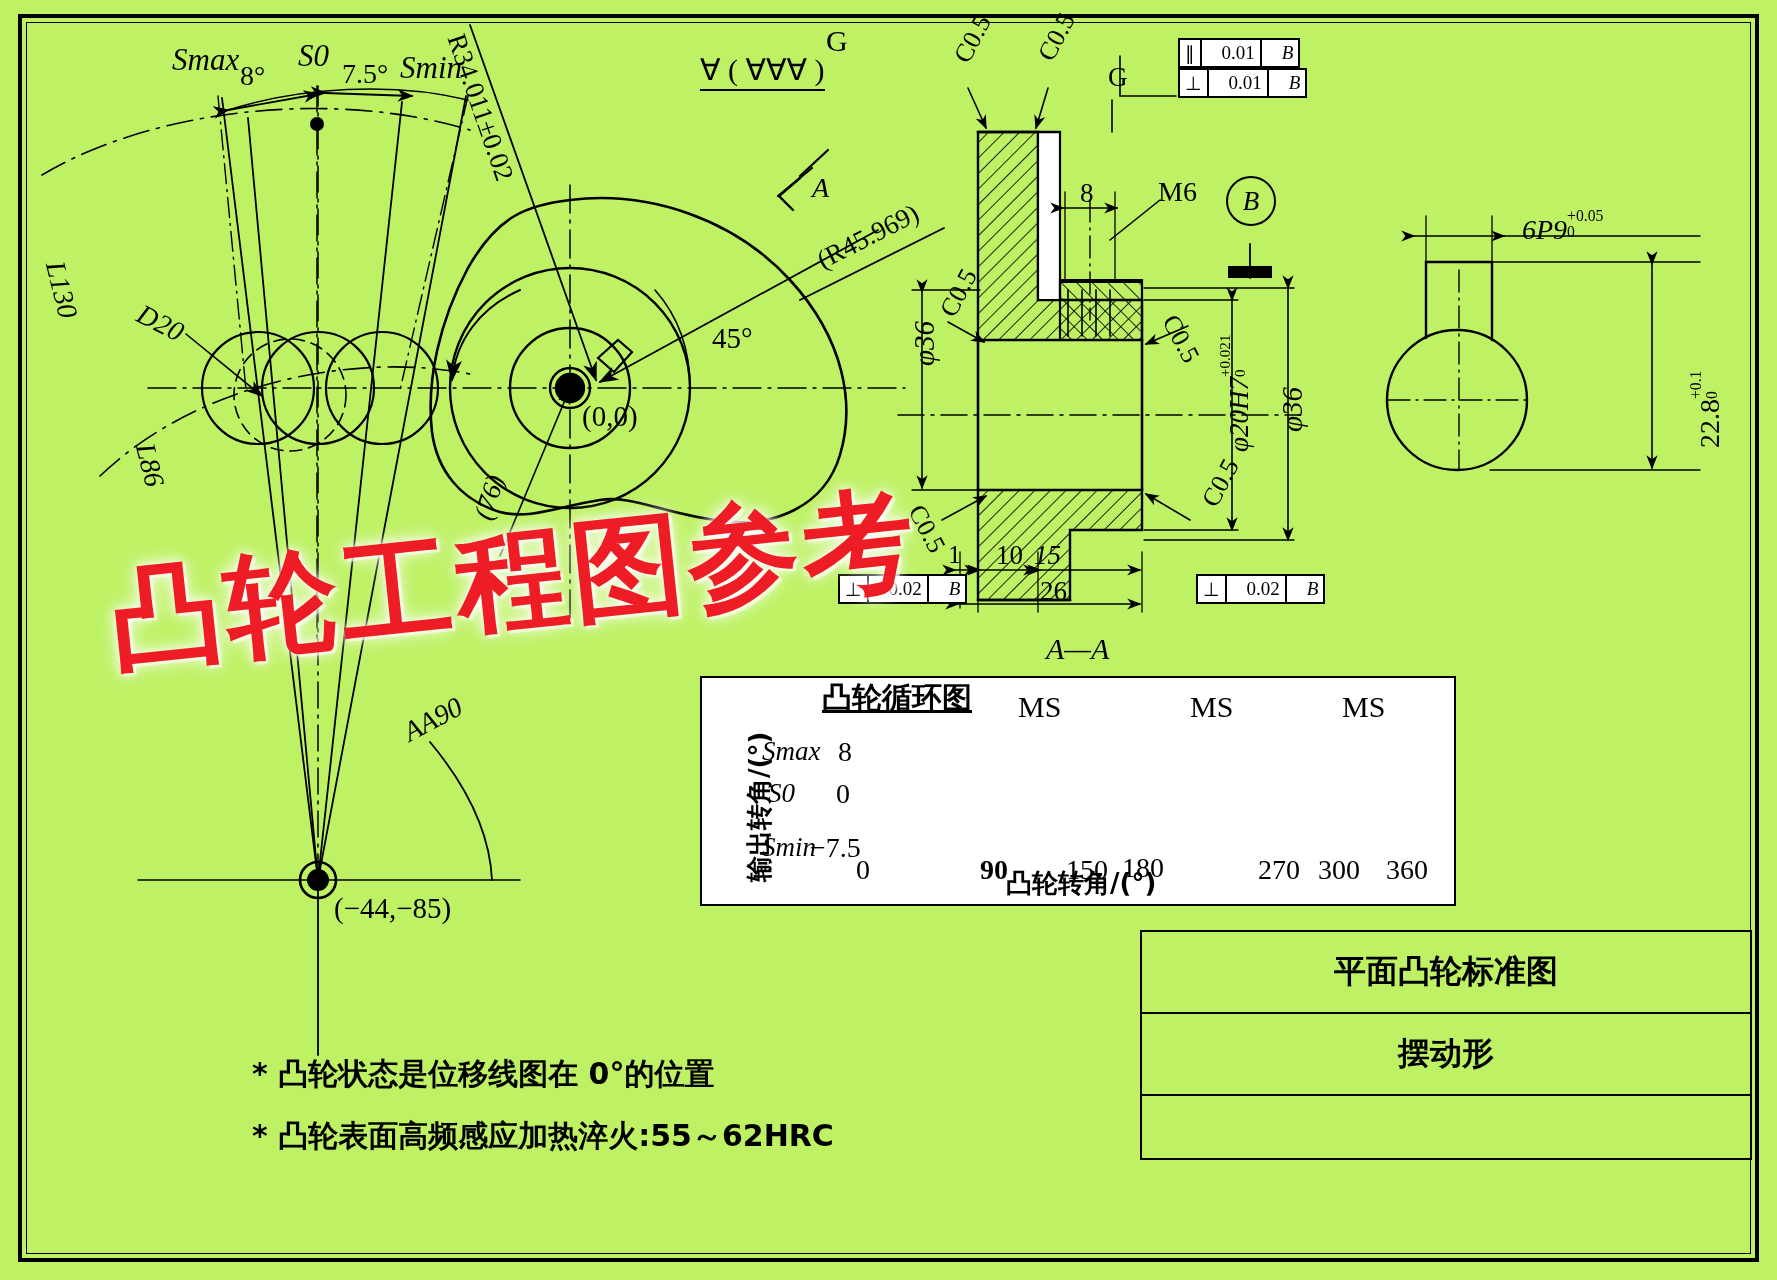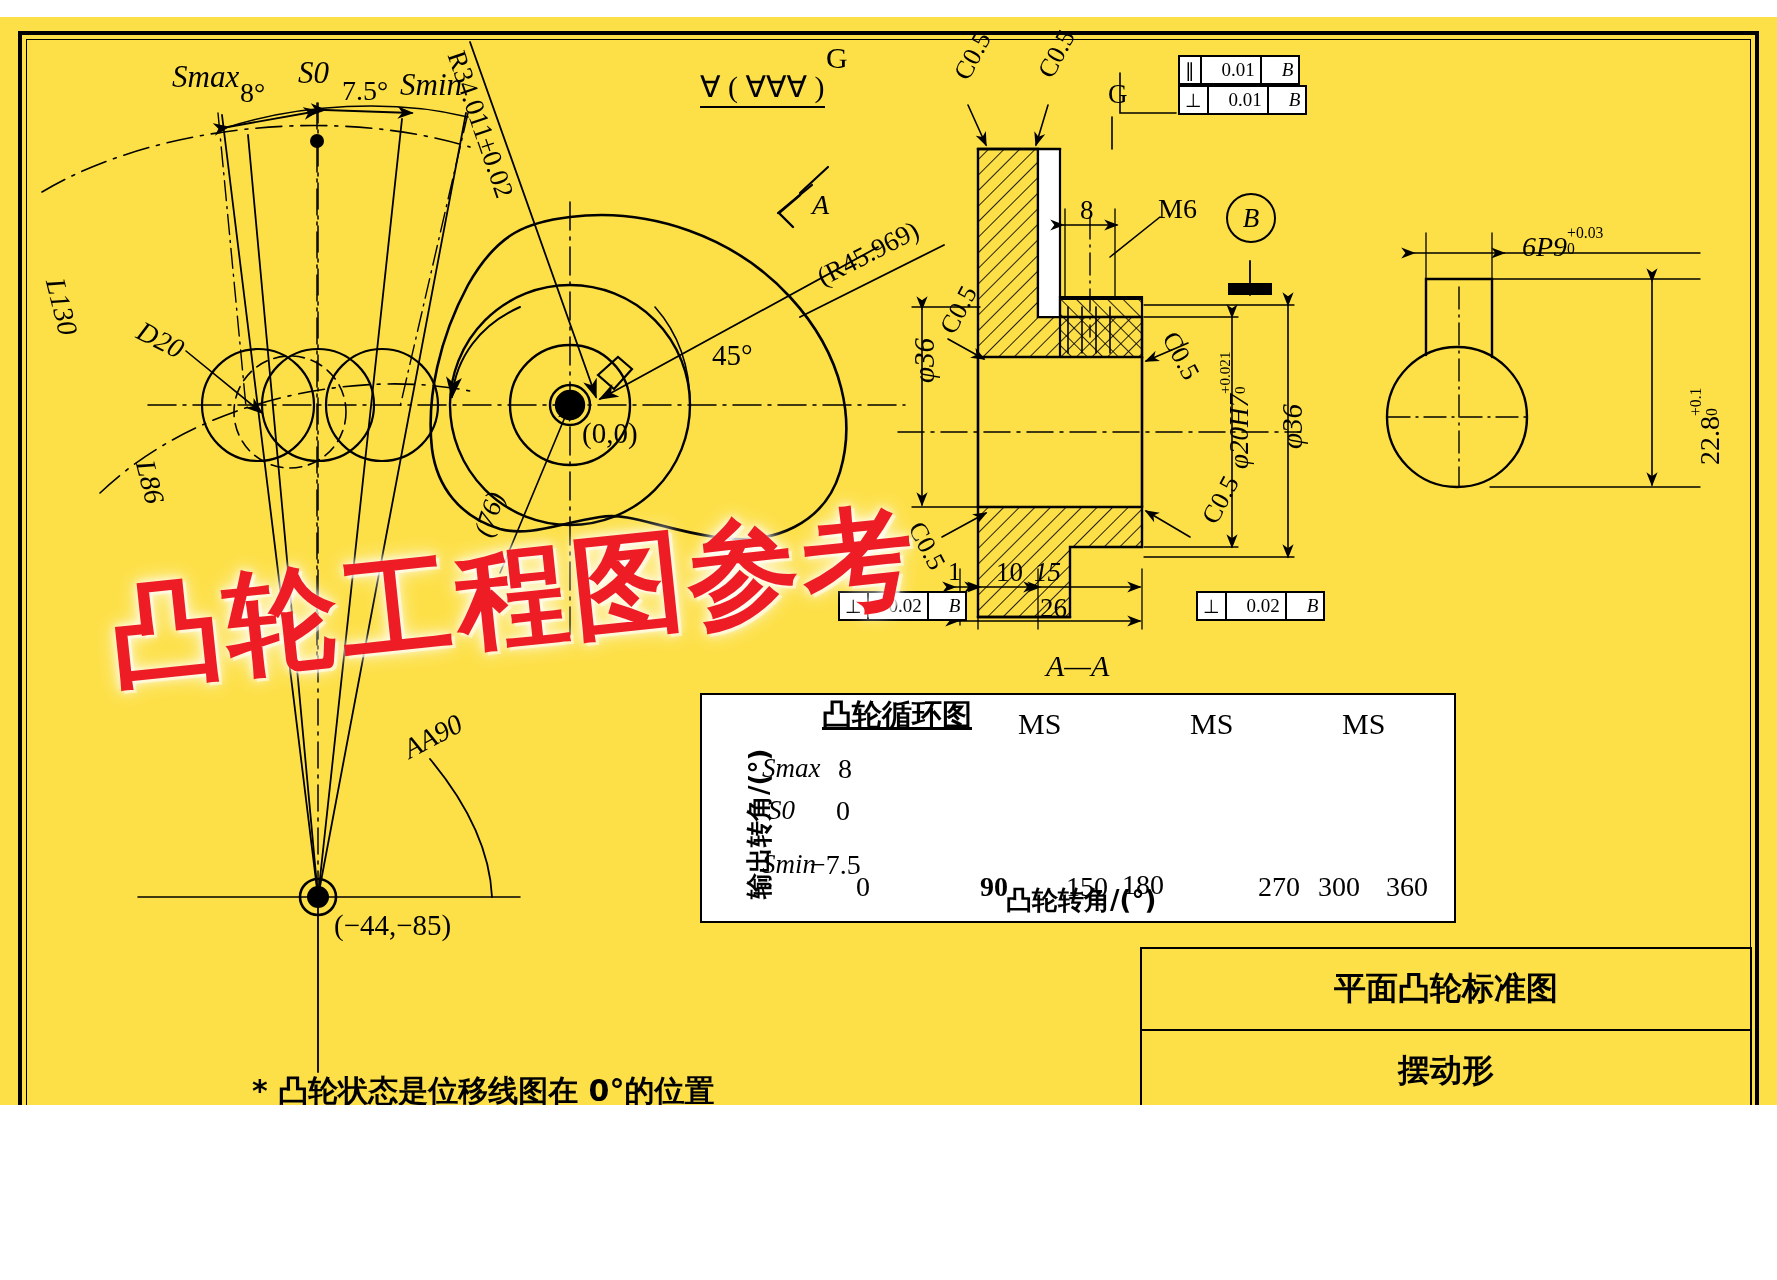--- a/index.html
+++ b/index.html
@@ -1,17 +1,17 @@
 <!DOCTYPE html>
 <html><head>
 <meta charset="utf-8">
 <style>
   html,body{margin:0;padding:0;background:#fff;}
   body{font-family:"Liberation Serif",serif;}
-  #page{position:relative;width:1777px;height:1088px;background:#fde047;overflow:hidden;margin-top:17px;}
+  #page{position:relative;width:1777px;height:1280px;background:#bef264;overflow:hidden;}
   .frame{position:absolute;left:18px;top:14px;width:1741px;height:1248px;border:4px solid #000;box-sizing:border-box;}
   .frame2{position:absolute;left:26px;top:22px;width:1725px;height:1232px;border:1px solid #000;box-sizing:border-box;}
   svg{position:absolute;left:0;top:0;width:1777px;height:1280px;pointer-events:none;}
   .lbl{position:absolute;white-space:nowrap;color:#000;font-family:"Liberation Serif",serif;}
   .it{font-style:italic;}
   .cn{font-family:"DejaVu Sans",sans-serif;font-weight:bold;}
   .tolstack{display:inline-block;font-size:.56em;line-height:1.02;vertical-align:0.15em;text-align:left;}
   .watermark{position:absolute;left:108px;top:505px;font-family:"DejaVu Sans",sans-serif;font-weight:bold;
      font-size:112px;color:#ee1c25;letter-spacing:4px;
      text-shadow:0 0 10px rgba(255,255,255,.95),0 0 20px rgba(255,255,255,.9),3px 3px 0 rgba(255,255,255,.5);
@@ -288,21 +288,21 @@
     <div>0.02</div>
     <div class="it">B</div>
   </div>
   <div class="gdt" style="left:1196px;top:574px;">
     <div>⊥</div>
     <div>0.02</div>
     <div class="it">B</div>
   </div>
 
   <div class="lbl" style="left:1522px;top:208px;font-size:28px;">
-    <span class="it">6P9</span><span class="tolstack"><span style="display:block">+0.03</span><span style="display:block">0</span></span>
+    <span class="it">6P9</span><span class="tolstack"><span style="display:block">+0.05</span><span style="display:block">0</span></span>
   </div>
   <div class="lbl" style="left:1688px;top:448px;font-size:28px;transform:rotate(-90deg);transform-origin:0 0;white-space:nowrap;">
     <span>22.8</span><span class="tolstack"><span style="display:block">+0.1</span><span style="display:block">0</span></span>
   </div>
 
   <div class="chartbox" style="left:700px;top:676px;width:756px;height:230px;"></div>
   <div class="lbl cn" style="left:822px;top:678px;font-size:30px;text-decoration:underline;">凸轮循环图</div>
   <div class="lbl cn" style="left:742px;top:882px;font-size:26px;transform:rotate(-90deg);transform-origin:0 0;">输出转角/(°)</div>
   <div class="lbl cn" style="left:1006px;top:866px;font-size:26px;">凸轮转角/(°)</div>
 
@@ -328,16 +328,17 @@
 
   <div class="tb" style="left:1140px;top:930px;width:612px;height:84px;">
      <span class="cn" style="font-size:32px;">平面凸轮标准图</span>
   </div>
   <div class="tb" style="left:1140px;top:1012px;width:612px;height:84px;">
      <span class="cn" style="font-size:32px;">摆动形</span>
   </div>
   <div class="tb" style="left:1140px;top:1094px;width:612px;height:66px;"></div>
 
   <div class="lbl cn" style="left:252px;top:1054px;font-size:30px;">* 凸轮状态是位移线图在 0°的位置</div>
+  <div class="lbl cn" style="left:252px;top:1116px;font-size:30px;">* 凸轮表面高频感应加热淬火:55～62HRC</div>
 
   <div class="watermark">凸轮工程图参考</div>
 
 </div>
 
 </body></html>

